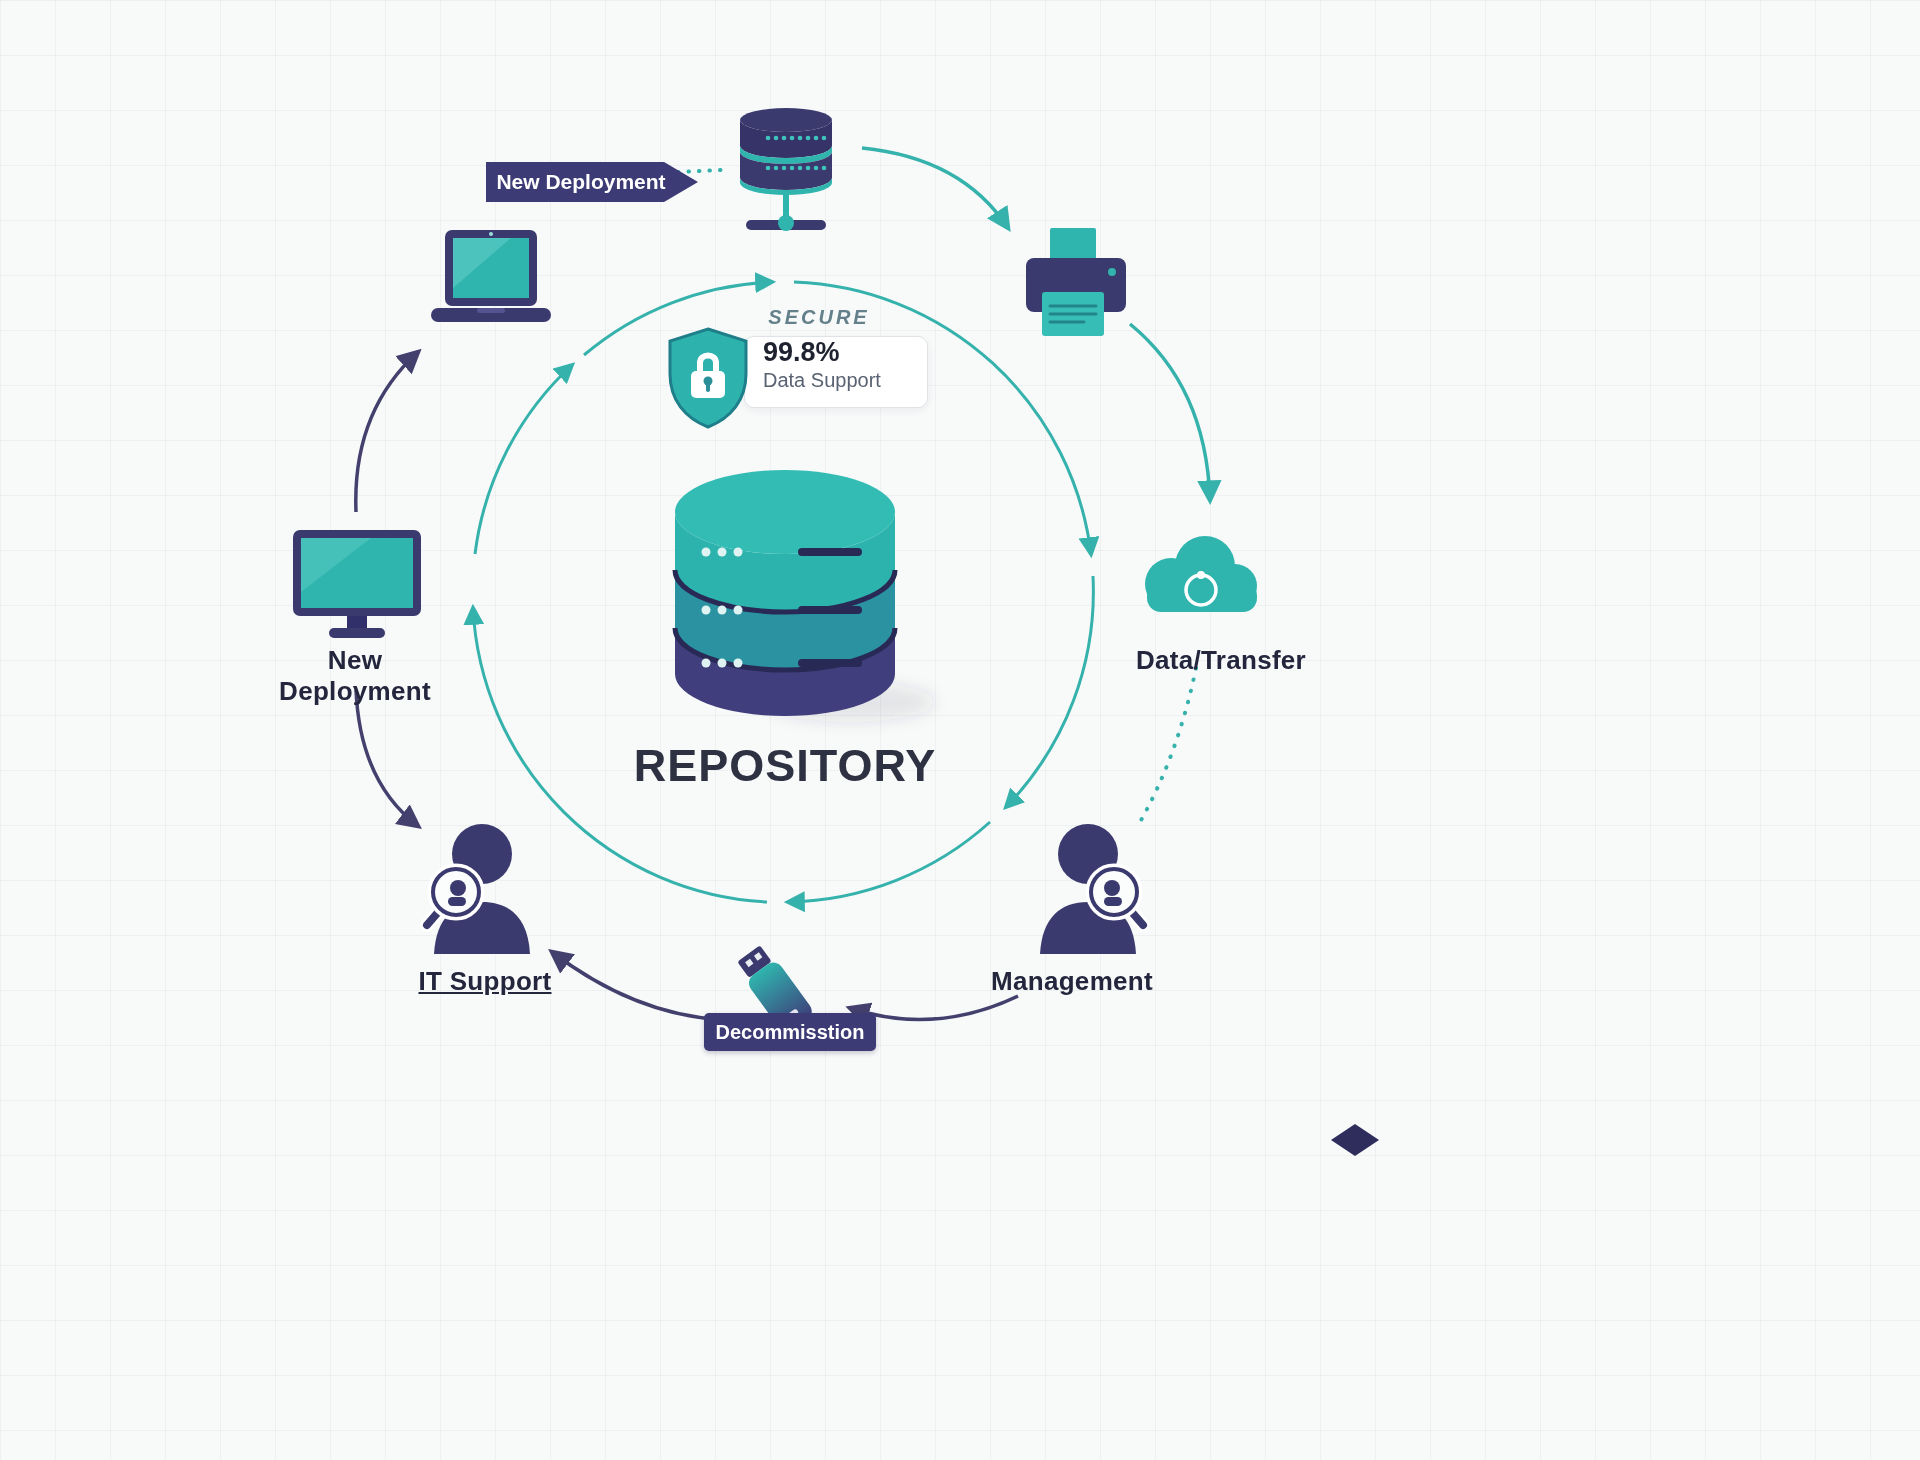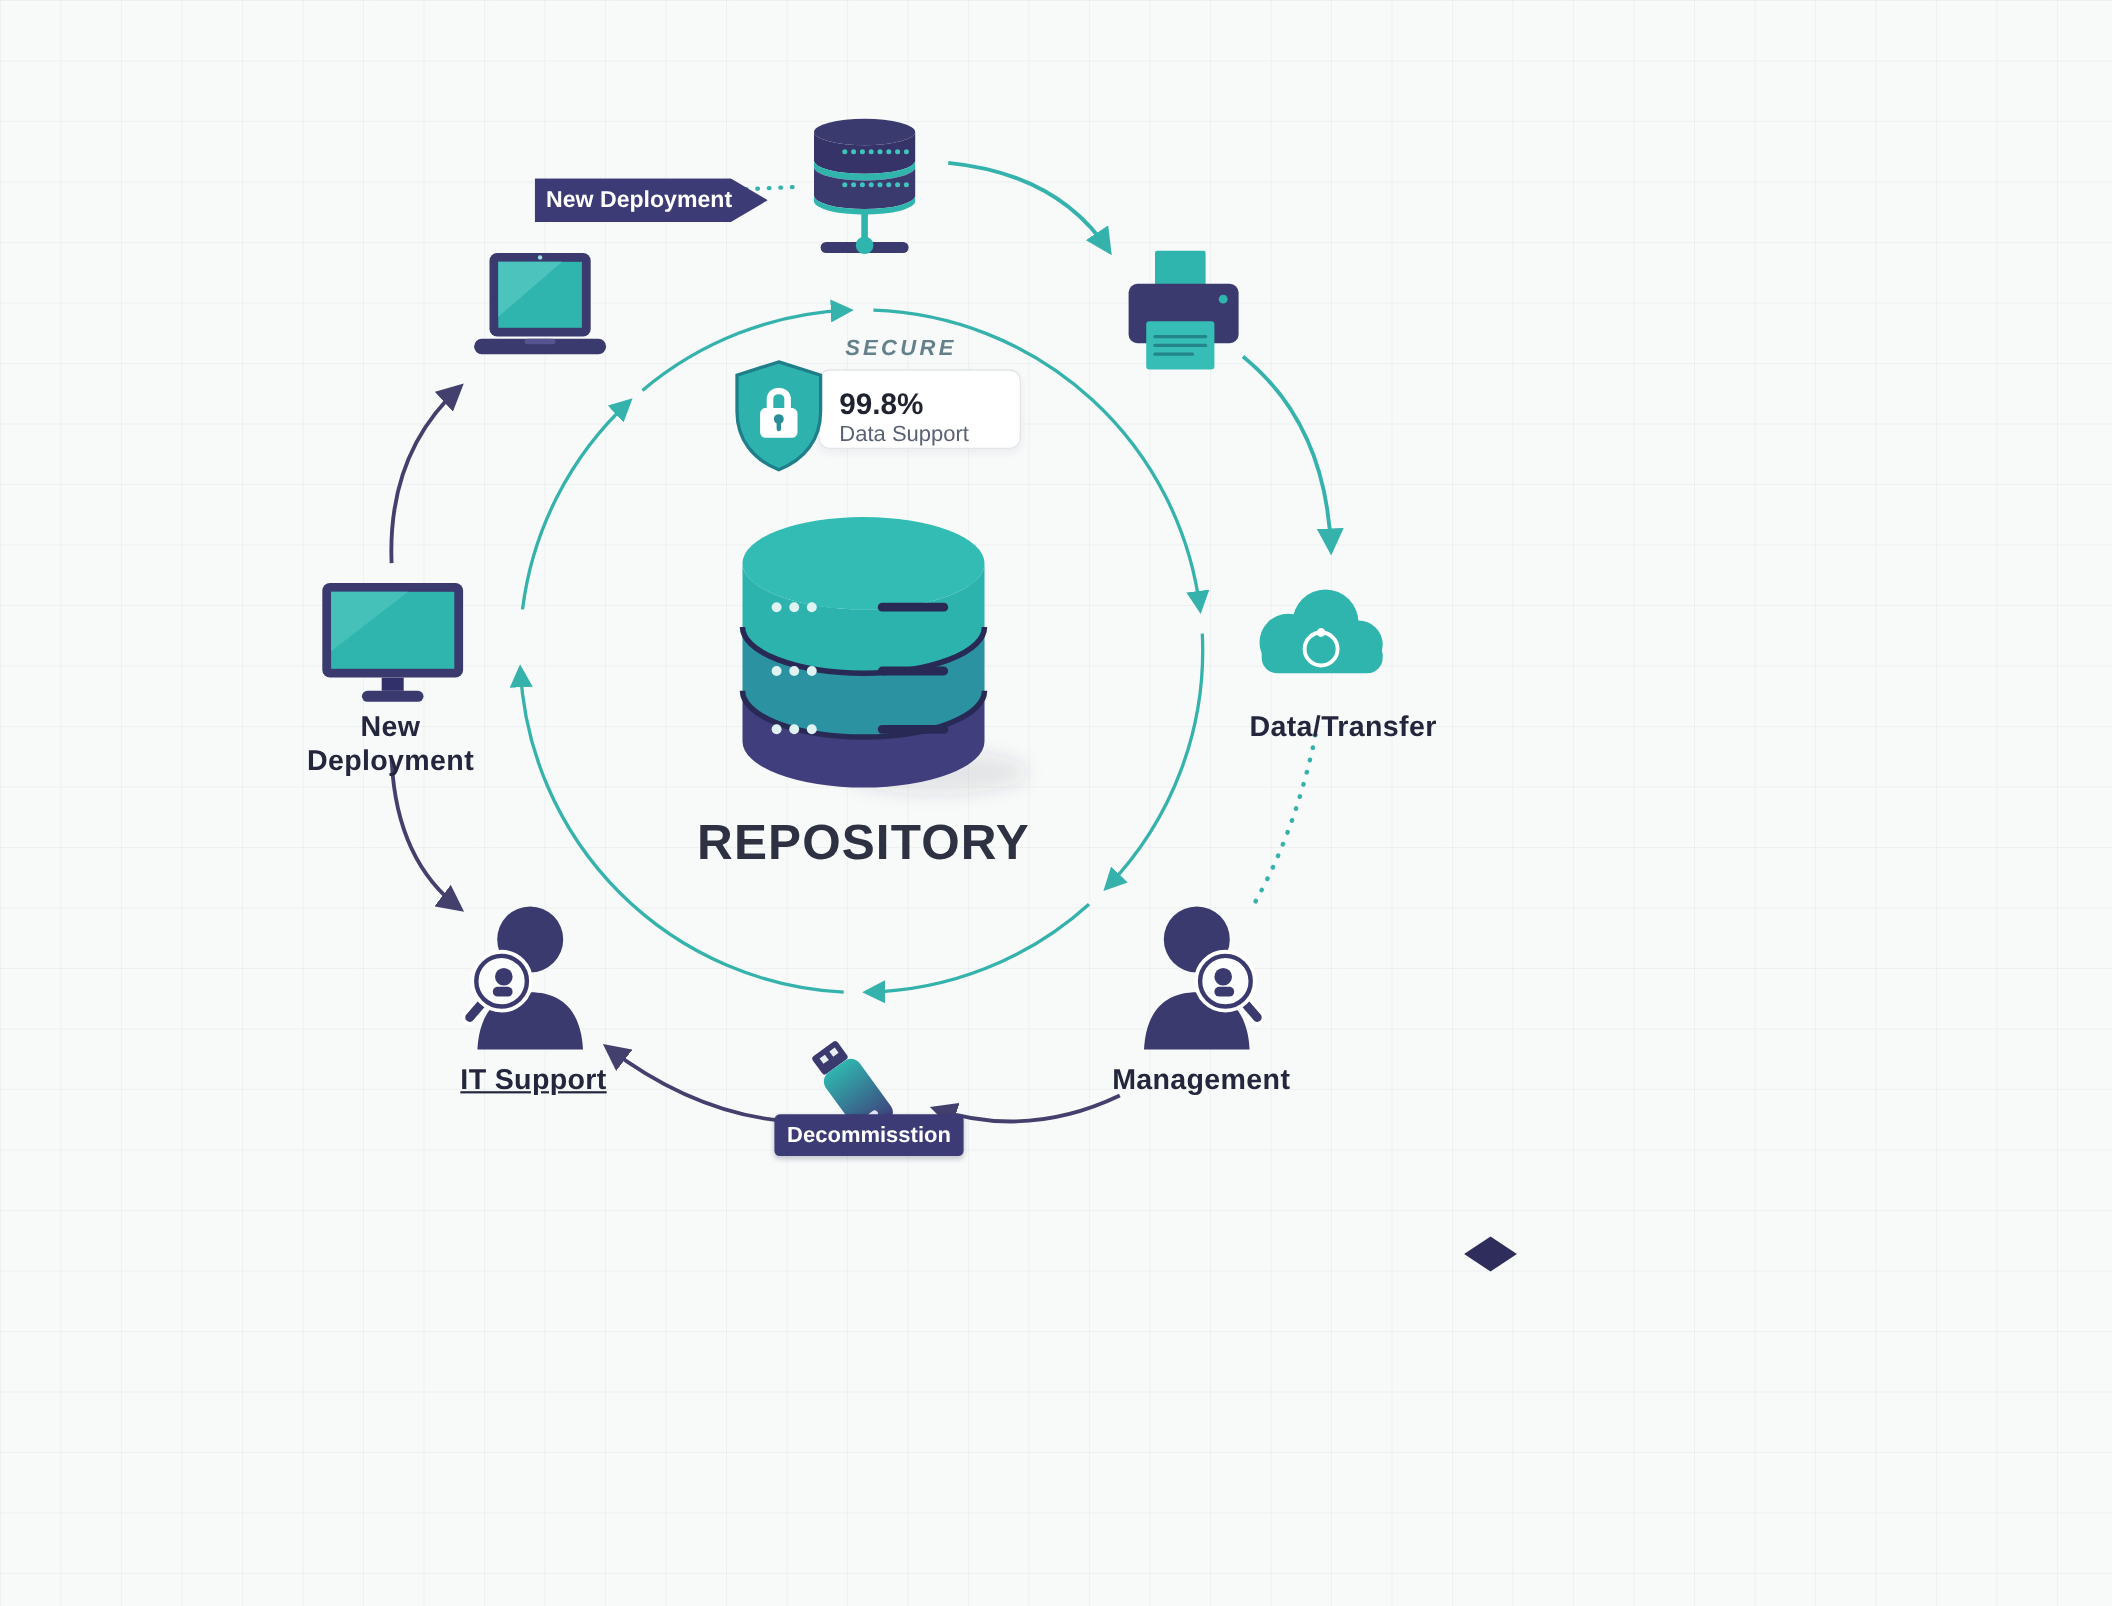--- a/index.html
+++ b/index.html
@@ -37,21 +37,21 @@
   }
   .secure-label{
     font-size:20px;font-weight:700;letter-spacing:3px;color:#64808a;
     text-align:center;
     font-style:italic;
   }
   .accuracy-box{
     position:absolute;z-index:2;width:184px;height:72px;
     background:#ffffff;border:1px solid #dfe3e6;border-radius:10px;
     box-shadow:0 3px 8px rgba(30,40,60,0.06);
-    display:flex;flex-direction:column;justify-content:flex-end;
+    display:flex;flex-direction:column;justify-content:flex-start;
     padding-left:18px;box-sizing:border-box;
   }
   .accuracy-value{font-size:27px;font-weight:800;color:#1f2330;line-height:1.15;}
   .accuracy-caption{font-size:20px;color:#596273;line-height:1.2;}
   .center-title{
     position:absolute;z-index:2;width:520px;text-align:center;
     font-size:45px;font-weight:800;color:#2d3142;letter-spacing:1px;line-height:1.15;
   }
   .center-title span{display:block;}
   svg.shield{position:absolute;z-index:3;}
@@ -241,15 +241,15 @@
 
   <div class="pill" style="left:704px;top:1013px;width:172px;height:38px;">Decommisstion</div>
 
   <div class="center-title" style="left:525px;top:740px;">
     <span>REPOSITORY</span>
   </div>
 
   <div class="txt node-label" style="left:255px;top:645px;width:200px;">New Deployment</div>
   <div class="txt node-label" style="left:1121px;top:645px;width:200px;">Data/Transfer</div>
   <div class="txt node-label" style="left:385px;top:966px;width:200px;text-decoration:underline;">IT Support</div>
-  <div class="txt node-label" style="left:992px;top:966px;width:200px;">Management</div>
+  <div class="txt node-label" style="left:972px;top:966px;width:200px;">Management</div>
 
 </div>
 
 </body></html>

